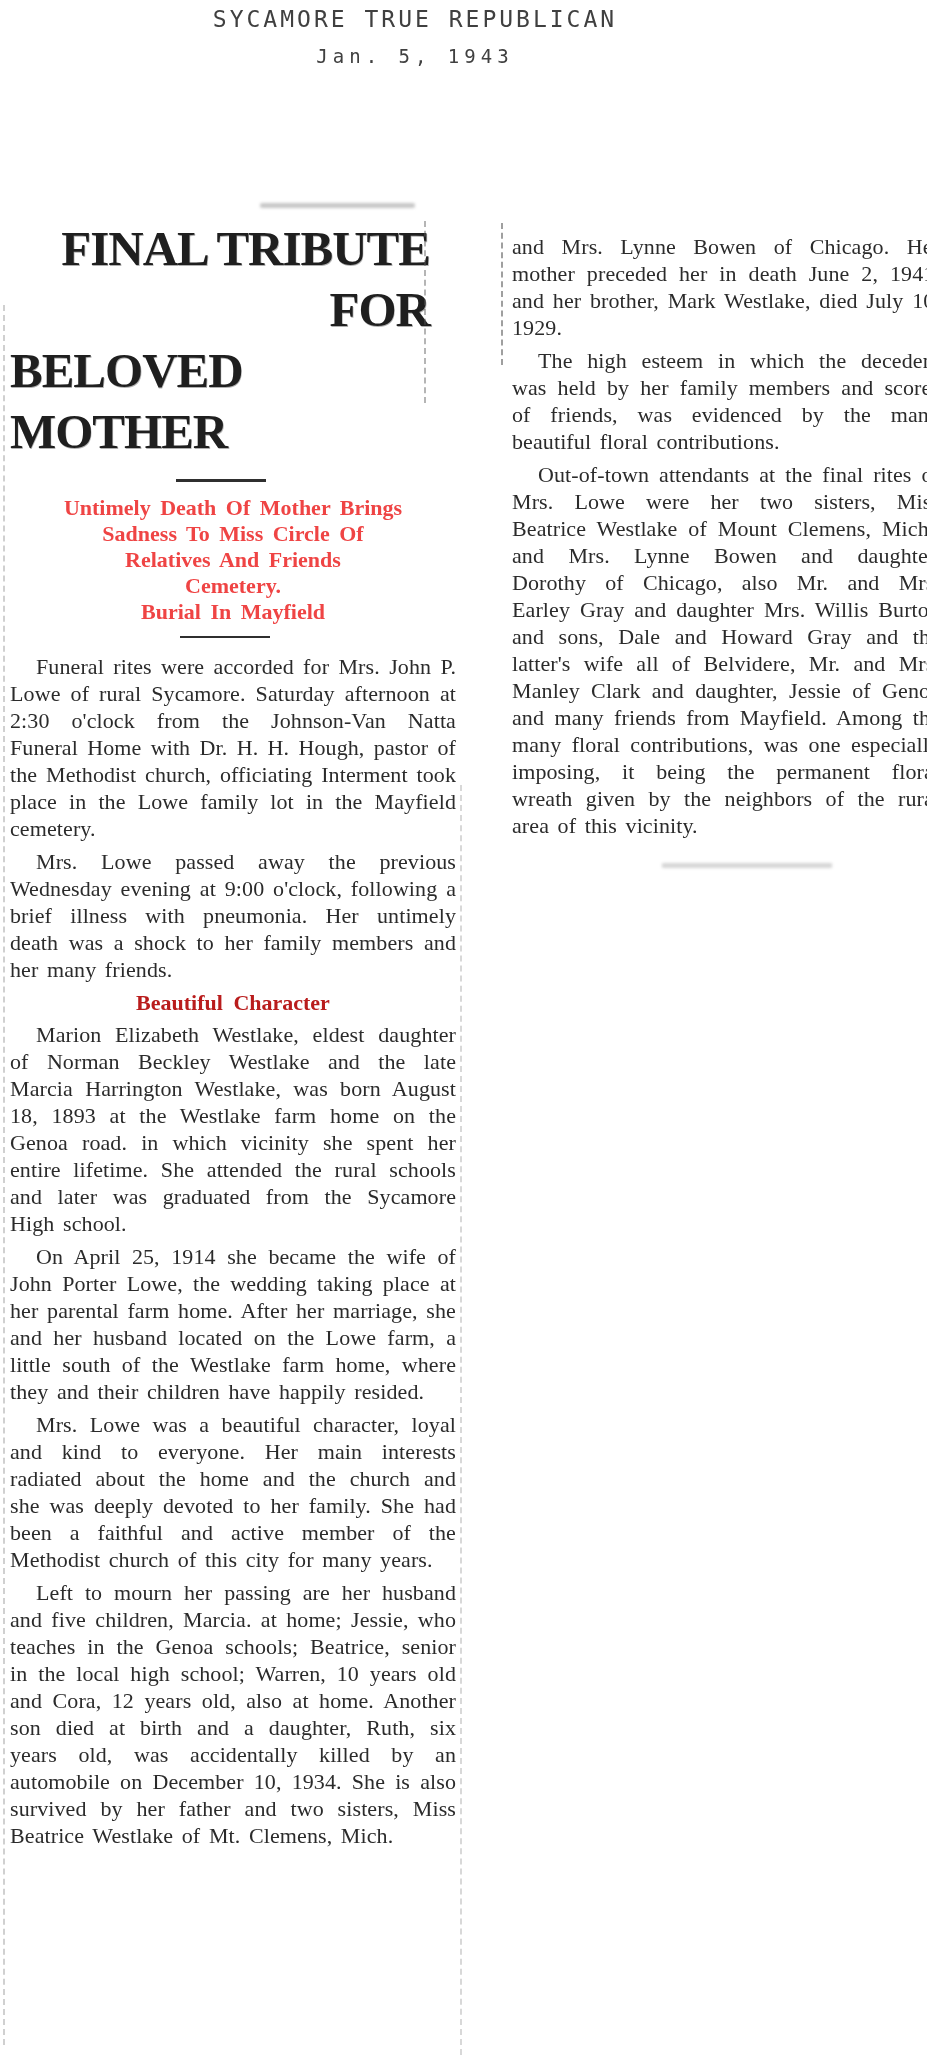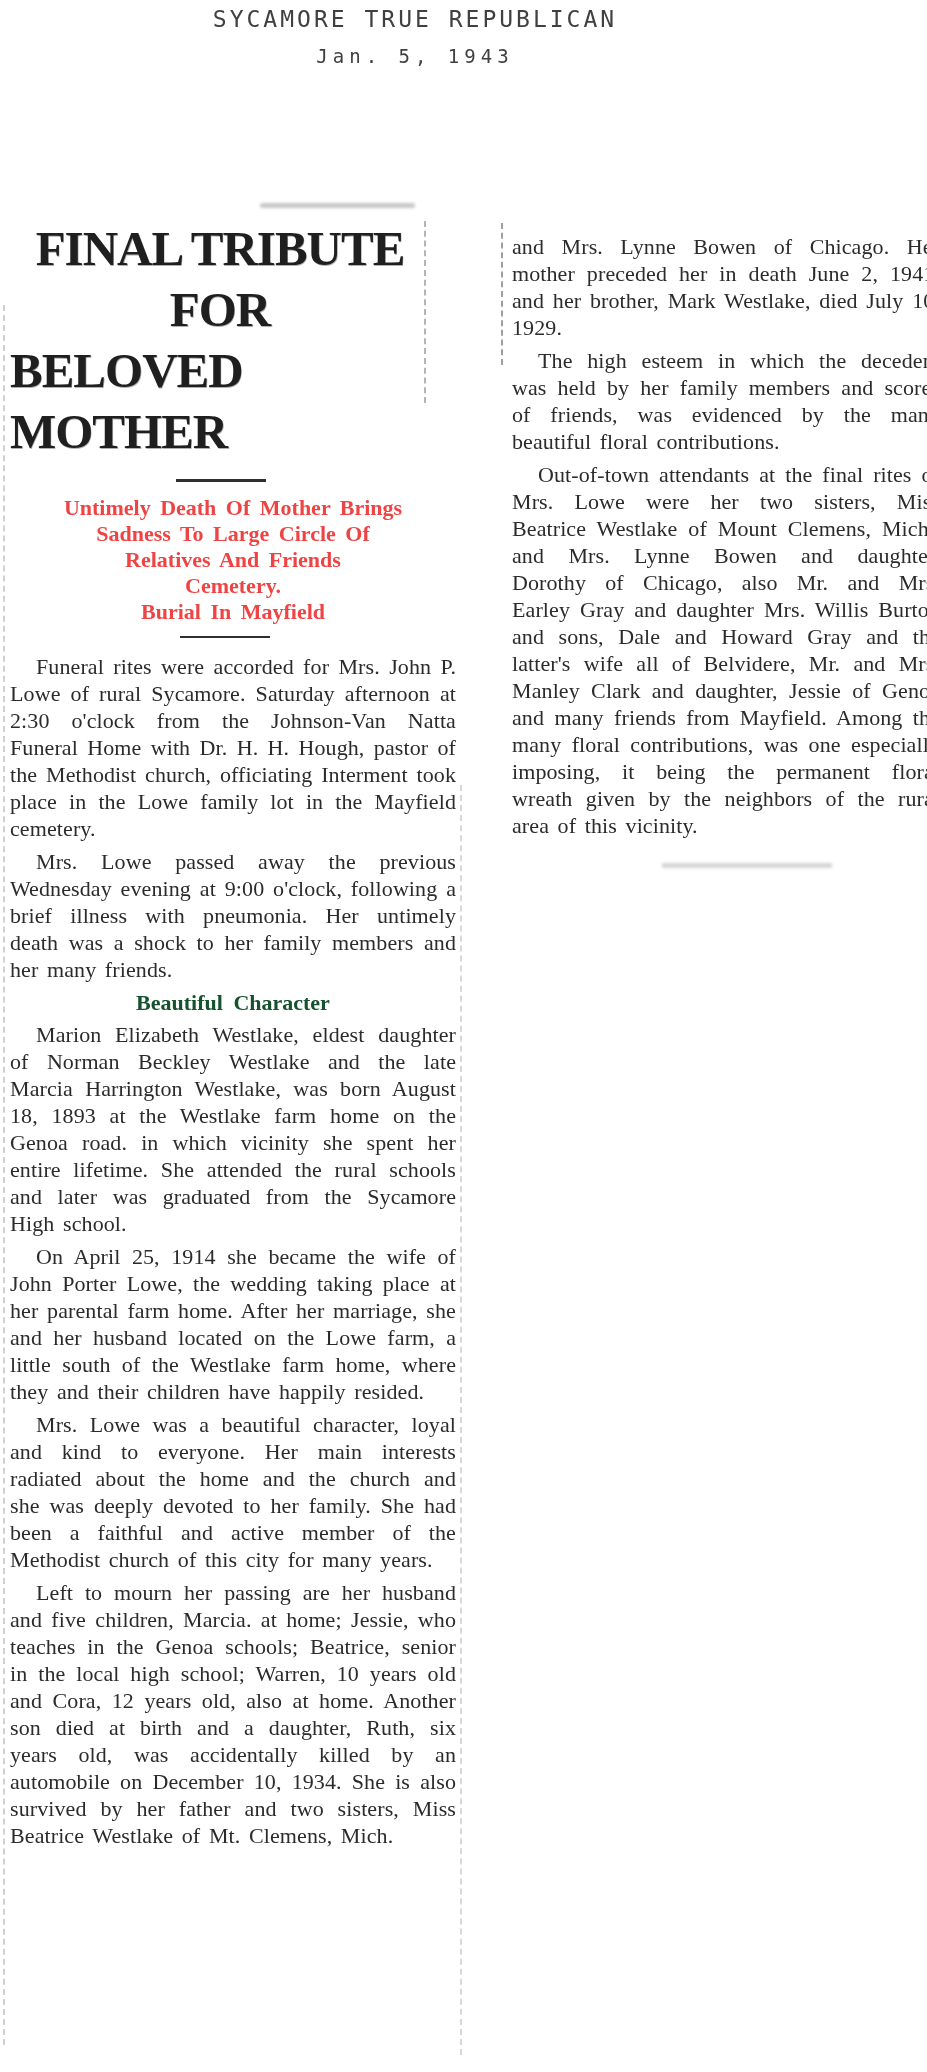--- a/index.html
+++ b/index.html
@@ -79,21 +79,21 @@
   .headline {
     margin: 4px 0 0 0;
     width: 420px;
     font-weight: bold;
     font-size: 49px;
     line-height: 61px;
     letter-spacing: -1px;
     color: var(--headline-ink, #1f1f1f);
     text-shadow: 0.6px 0.6px 0 rgba(30,30,30,0.35);
   }
-  .hl1 { display: block; text-align: center; }
+  .hl1 { display: block; text-align: right; }
   .hl2 { display: block; padding-right: 4px; }
 
   .rule {
     border-top: 3px solid #2f2f2f;
     width: 90px;
     filter: blur(0.4px);
   }
   .rule-1 { margin: 17px 0 13px 166px; }
   .rule-2 { margin: 11px 0 15px 170px; border-top-width: 2px; }
 
@@ -119,21 +119,21 @@
     word-spacing: 3px;
     letter-spacing: 0.1px;
   }
   .body-text p.para + p.para { margin-top: 6px; }
 
   .section-heading {
     margin: 7px 0 5px 0;
     text-align: center;
     font-weight: bold;
     font-size: 22px;
-    color: #14532d;
+    color: #b91c1c;
     word-spacing: 5px;
   }
 
   
   .col-right .body-text p.para:first-child { text-indent: 0; }
 </style>
 </head>
 <body>
 
 <div class="page" style="--paper: #ffffff; --ink: #2b2b2b; --headline-ink: #1f1f1f; --typewriter-ink: #404040;">
@@ -154,21 +154,21 @@
 
       <h1 class="headline">
         <span class="hl1">FINAL TRIBUTE FOR</span>
         <span class="hl2">BELOVED MOTHER</span>
       </h1>
 
       <div class="rule rule-1"></div>
 
       <div class="subhead">
           <div class="subhead-line">Untimely Death Of Mother Brings</div>
-          <div class="subhead-line">Sadness To Large Circle Of</div>
+          <div class="subhead-line">Sadness To Miss Circle Of</div>
           <div class="subhead-line">Relatives And Friends</div>
           <div class="subhead-line">Cemetery.</div>
           <div class="subhead-line">Burial In Mayfield</div>
         </div>
 
       <div class="rule rule-2"></div>
 
       <div class="body-text">
           <p class="para">Funeral rites were accorded for Mrs. John P. Lowe of rural Sycamore. Saturday afternoon at 2:30 o'clock from the Johnson-Van Natta Funeral Home with Dr. H. H. Hough, pastor of the Methodist church, officiating Interment took place in the Lowe family lot in the Mayfield cemetery.</p>
           <p class="para">Mrs. Lowe passed away the previous Wednesday evening at 9:00 o'clock, following a brief illness with pneumonia. Her untimely death was a shock to her family members and her many friends.</p>

